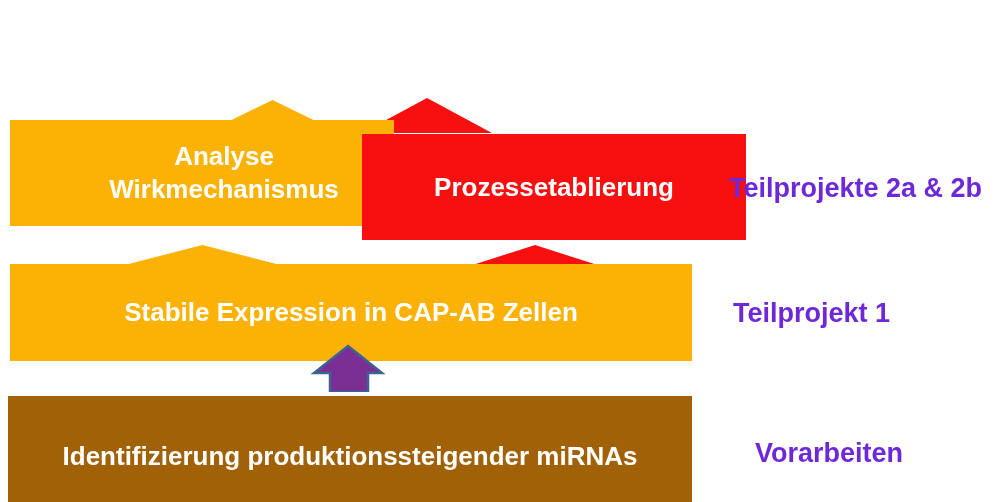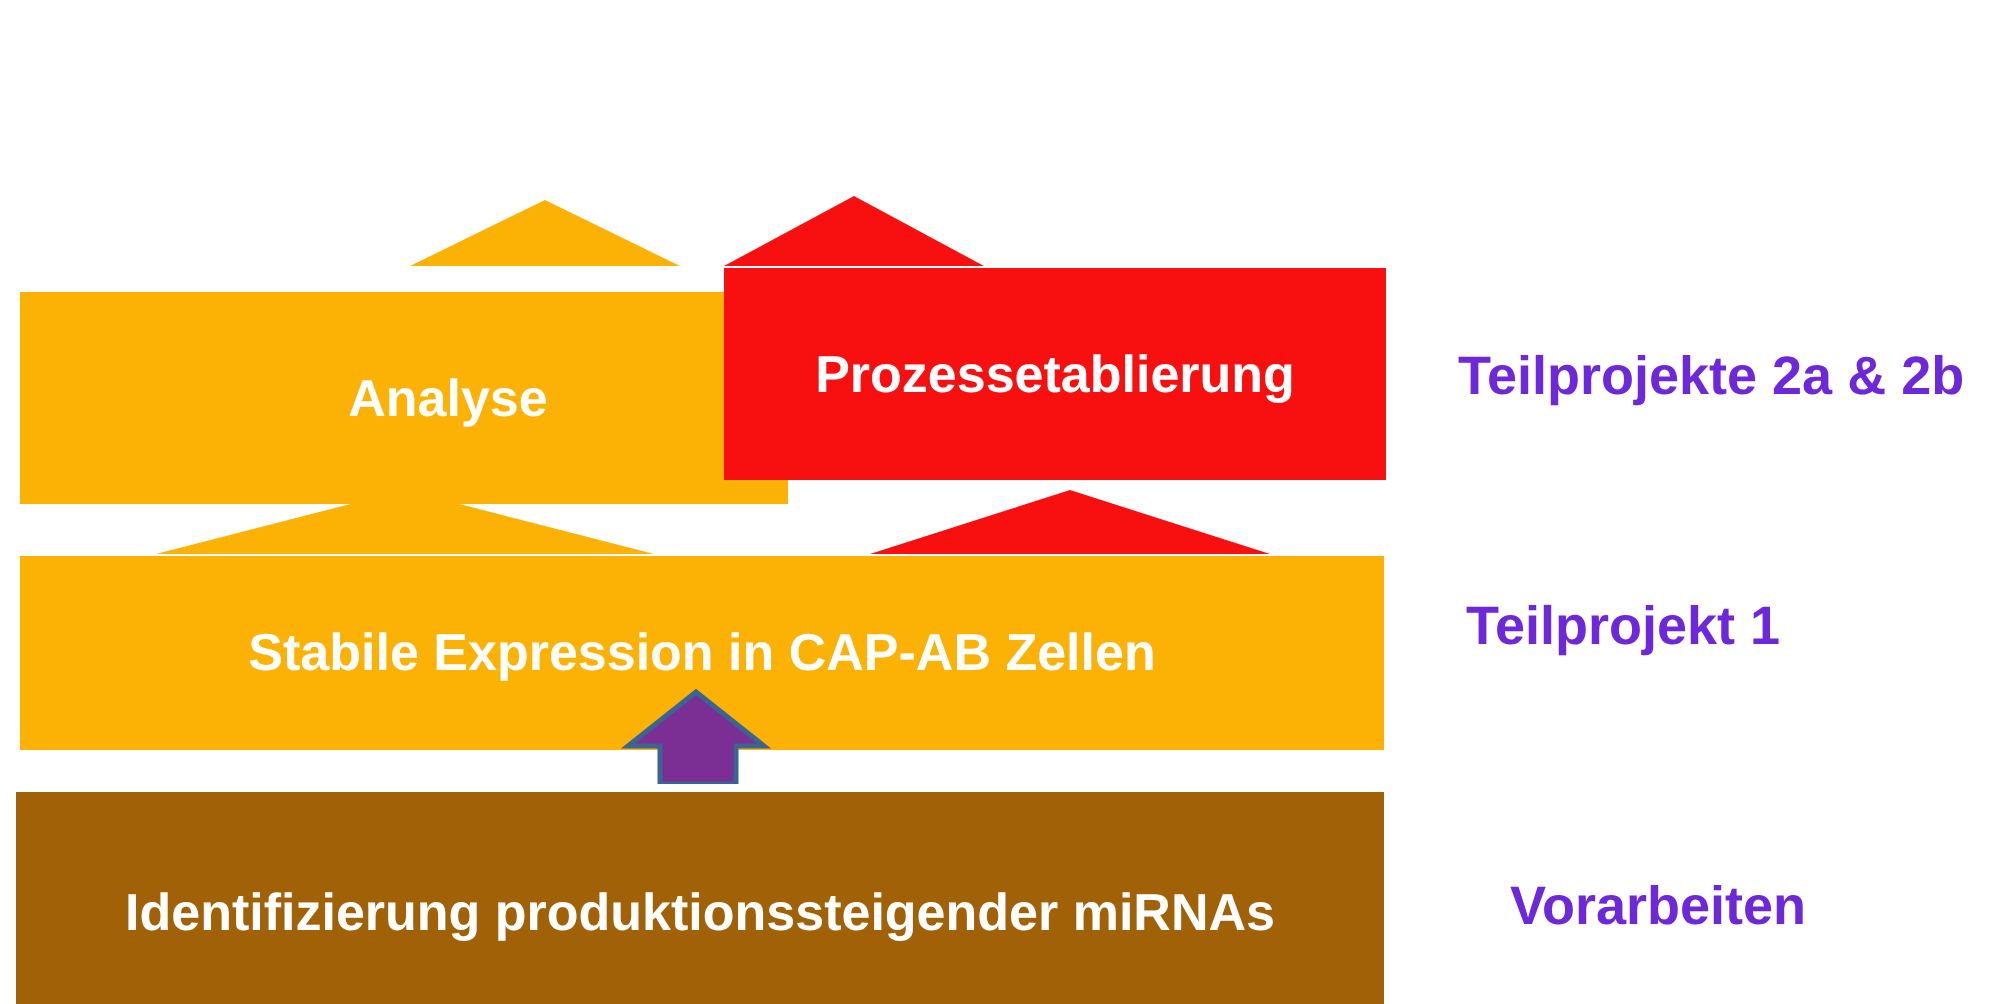--- a/index.html
+++ b/index.html
@@ -44,34 +44,35 @@
 </style>
 </head>
 <body>
 
 <div id="stage">
 
 
   <div class="tri" style="left: 205px; top: 100px; width: 135px; height: 33px; background-color: rgb(251, 178, 4);"></div>
   <div class="tri" style="left: 362px; top: 98px; width: 130px; height: 35px; background-color: rgb(248, 15, 15);"></div>
 
-  <div class="box" style="left: 10px; top: 146px; width: 384px; height: 106px; background-color: rgb(251, 178, 4); padding-left: 44px;">
+  <div class="box" style="left: 10px; top: 120px; width: 384px; height: 106px; background-color: rgb(251, 178, 4); padding-left: 44px;">
     <div>
       <div>Analyse</div>
+      <div>Wirkmechanismus</div>
     </div>
   </div>
-  <div class="box" style="left: 362px; top: 134px; width: 331px; height: 106px; background-color: rgb(248, 15, 15);">
+  <div class="box" style="left: 362px; top: 134px; width: 384px; height: 106px; background-color: rgb(248, 15, 15);">
     <div>Prozessetablierung</div>
   </div>
   <div class="side-label" style="left:729px; top:173px;">Teilprojekte 2a &amp; 2b</div>
 
   <div class="tri" style="left: 78px; top: 245px; width: 249px; height: 32px; background-color: rgb(251, 178, 4);"></div>
   <div class="tri" style="left: 435px; top: 245px; width: 200px; height: 32px; background-color: rgb(248, 15, 15);"></div>
 
-  <div class="box" style="left: 10px; top: 278px; width: 682px; height: 97px; background-color: rgb(251, 178, 4); text-align: right;">
+  <div class="box" style="left: 10px; top: 264px; width: 682px; height: 97px; background-color: rgb(251, 178, 4); text-align: right;">
     <div>Stabile Expression in CAP-AB Zellen</div>
   </div>
   <div class="side-label" style="left:733px; top:298px;">Teilprojekt 1</div>
 
   <svg class="abs" style="left:310px; top:344px;" width="76" height="48" viewBox="0 0 76 48">
     <polygon points="38,2 72,29 58,29 58,48 20,48 20,29 4,29" stroke-width="2.5" stroke-linejoin="miter" style="fill: rgb(123, 46, 147); stroke: rgb(58, 100, 145);"></polygon>
   </svg>
 
   <div class="box" style="left: 8px; top: 396px; width: 684px; height: 120px; background-color: #a16207;">
     <div>Identifizierung produktionssteigender miRNAs</div>

